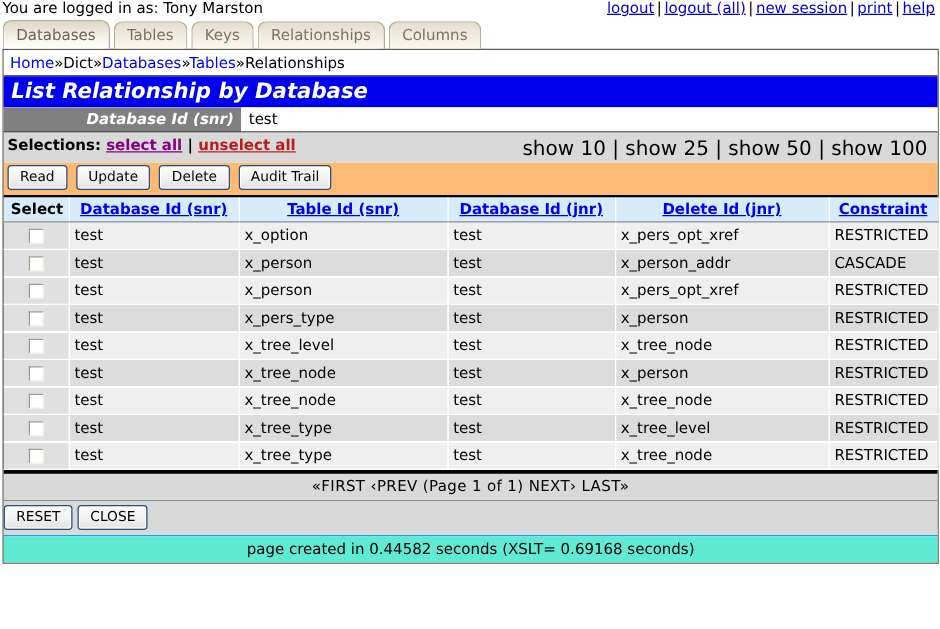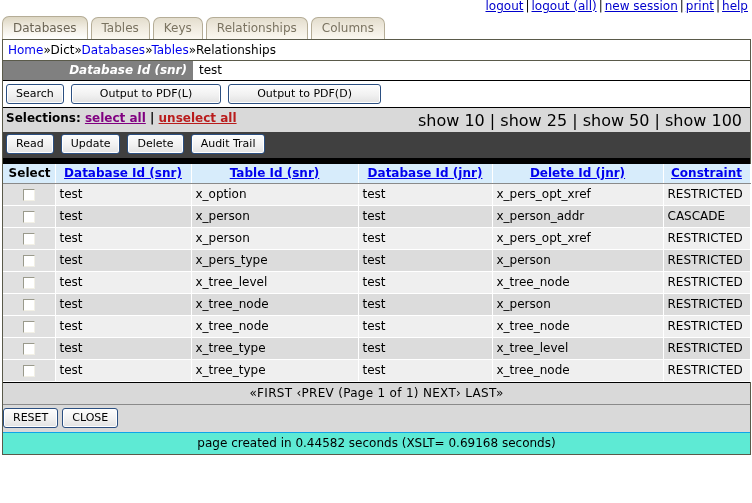--- a/index.html
+++ b/index.html
@@ -174,23 +174,23 @@
   .selections-right {
     position: absolute;
     right: 8px;
     top: 3px;
     font-size: 16px;
     color: #000;
     white-space: nowrap;
   }
 
   .action-row {
-    background: #404040;
+    background: #fdba74;
     padding: 2px 3px 4px 3px;
-    border-bottom: 6px solid #000000;
+    border-bottom: 2px solid #000000;
   }
 
   
   table.grid {
     border-collapse: collapse;
     width: 100%;
     font-size: 12px;
     table-layout: fixed;
   }
   table.grid th {
@@ -233,21 +233,21 @@
     box-sizing: border-box;
     vertical-align: middle;
   }
 
   
   .pager {
     background: #d9d9d9;
     text-align: center;
     font-size: 12px;
     padding: 3px 0 4px 0;
-    border-top: 1px solid #000000;
+    border-top: 3px solid #000000;
     border-bottom: 1px solid #8a8a8a;
     letter-spacing: 0.3px;
   }
   .footer-btns {
     background: #d9d9d9;
     text-align: left;
     padding: 3px 6px 4px 0;
     border-bottom: 1px solid #0ea5e9;
   }
   .footer-btns .btn { margin-right: 4px; margin-left: 0; }
@@ -255,42 +255,41 @@
     background: #5eead4;
     text-align: center;
     font-size: 12px;
     padding: 3px 0 4px 0;
   }
 </style>
 </head>
 <body>
 
 <div class="topbar">
+  <div class="logged-in">You are logged in as: Tony Marston</div>
   <div class="top-links">
     <a href="#">logout</a><span class="sep">|</span><a href="#">logout (all)</a><span class="sep">|</span><a href="#">new session</a><span class="sep">|</span><a href="#">print</a><span class="sep">|</span><a href="#">help</a>
   </div>
 </div>
 
 <div class="tabstrip">
   <div class="tab active"><span>Databases</span></div><div class="tab"><span>Tables</span></div><div class="tab"><span>Keys</span></div><div class="tab"><span>Relationships</span></div><div class="tab"><span>Columns</span></div>
 </div>
 
 <div class="panel">
 
   <div class="breadcrumb"><a href="#">Home</a><span class="raq">»</span><span>Dict</span><span class="raq">»</span><a href="#">Databases</a><span class="raq">»</span><a href="#">Tables</a><span class="raq">»</span><span>Relationships</span></div>
 
+  <div class="title-bar">List Relationship by Database</div>
 
   <div class="field-row">
     <div class="field-label">Database Id (snr)</div>
     <div class="field-value">test</div>
   </div>
 
-  <div class="btn-row">
-    <span class="btn">Search</span><span class="btn wide">Output to PDF(L)</span><span class="btn wide">Output to PDF(D)</span>
-  </div>
 
   <div class="selections">
     <div class="selections-left"><span>Selections:</span> <a href="#" class="sel-all">select all</a> <span>|</span> <a href="#" class="unsel-all">unselect all</a></div>
     <div class="selections-right">show 10 | show 25 | show 50 | show 100</div>
   </div>
 
   <div class="action-row">
     <span class="btn">Read</span><span class="btn">Update</span><span class="btn">Delete</span><span class="btn">Audit Trail</span>
   </div>
 

